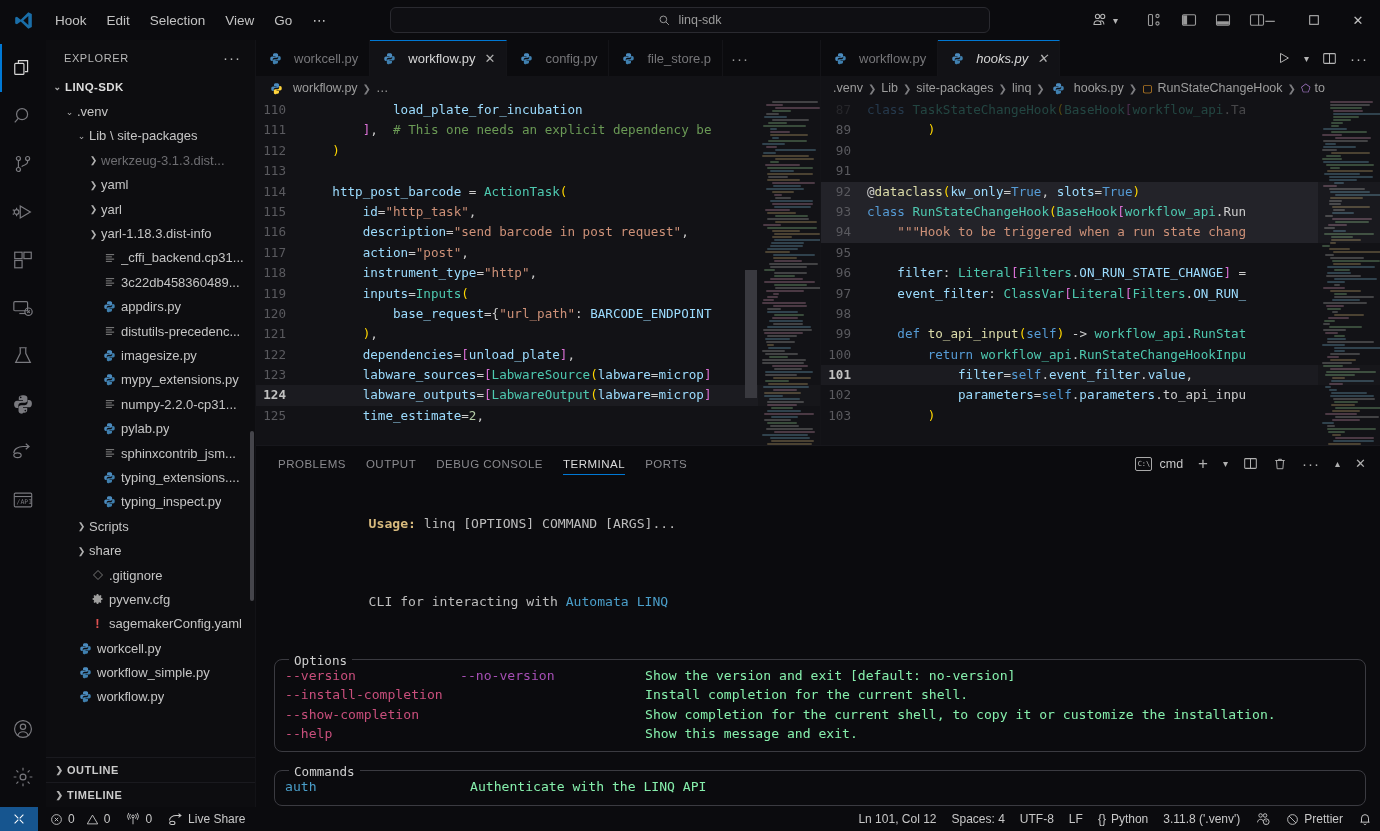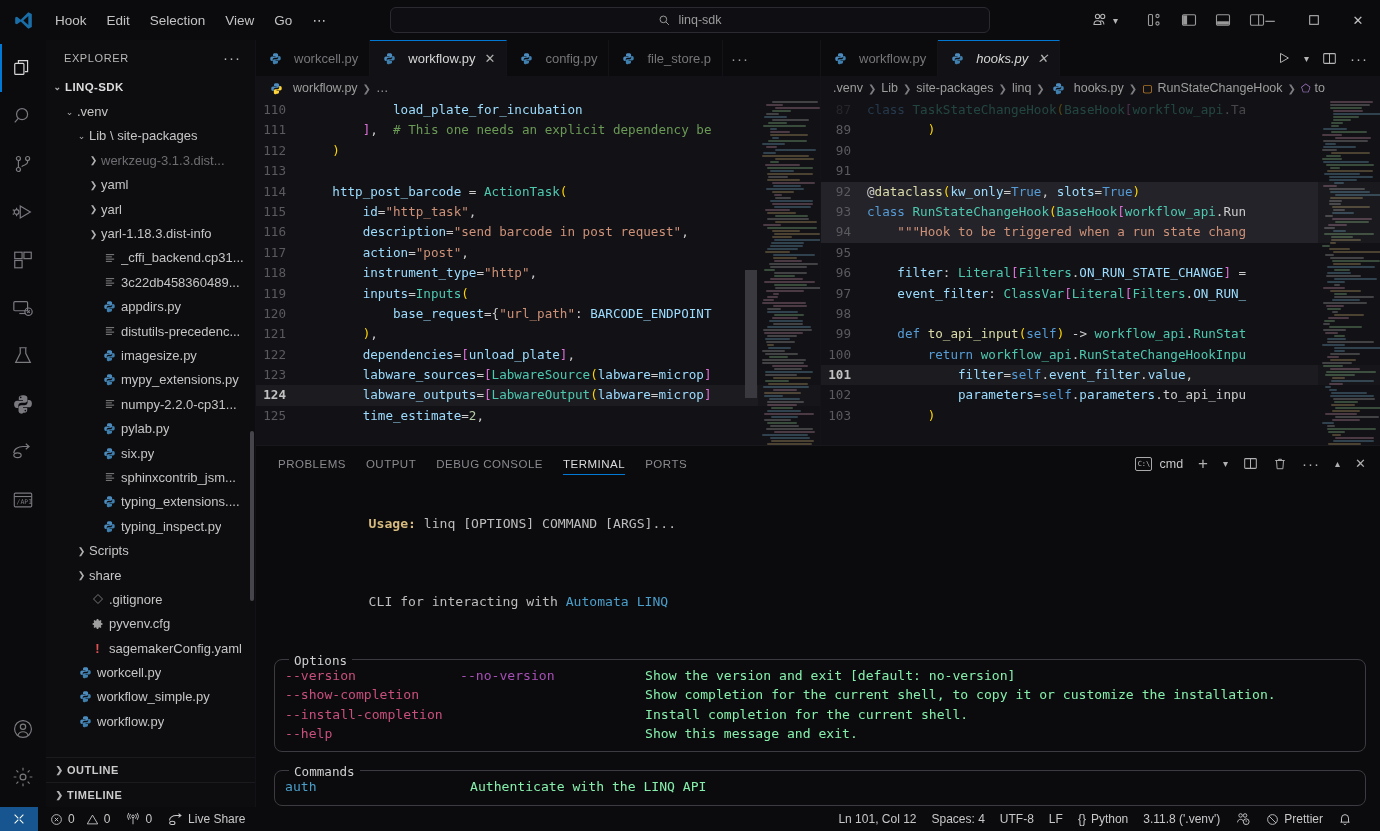--- a/index.html
+++ b/index.html
@@ -126,21 +126,21 @@
   .c-magenta{ color:#a64fb5; }
   .c-grey   { color:#bdbdbd; }
   .c-white  { color:#86efac; }
 
   
   .statusbar { height:24px; flex:0 0 24px; display:flex; align-items:center; background:#0b0b0e;
      font-size:12px; color:#c8c8c8; }
   .sb-remote { width:38px; height:24px; background:#16558f; display:flex; align-items:center;
      justify-content:center; color:#fff; }
   .sb-left { display:flex; align-items:center; gap:16px; padding-left:12px; }
-  .sb-right { margin-left:auto; display:flex; align-items:center; gap:15px; padding-right:28px; }
+  .sb-right { margin-left:auto; display:flex; align-items:center; gap:15px; padding-right:8px; }
   .sb-cell { display:flex; align-items:center; gap:5px; white-space:nowrap; }
   svg { display:block; }
 </style>
 </head>
 <body>
 
 <div class="app">
 
   <div class="titlebar">
     <div class="vsc-logo">
@@ -416,30 +416,20 @@
           </div>
           <div class="row" style="padding-left: 40px;">
             <span class="chev"></span>
             <span class="ficon">
               <svg width="13" height="13" viewBox="0 0 24 24">
                 <path d="M11.8 2.5c-2.6 0-4.4.9-4.4 2.8v2.3h4.6v.8H5.5c-1.9 0-3.2 1.3-3.2 4s1.1 4 3.1 4h1.5v-2.5c0-2 1.5-3.3 3.4-3.3h3.6c1.7 0 2.9-1.2 2.9-2.8V5.3c0-1.8-1.6-2.8-4-2.8z" fill="#4b8bbe"></path>
                 <path d="M12.2 21.5c2.6 0 4.4-.9 4.4-2.8v-2.3H12v-.8h6.5c1.9 0 3.2-1.3 3.2-4s-1.1-4-3.1-4H17v2.5c0 2-1.5 3.3-3.4 3.3h-3.6c-1.7 0-2.9 1.2-2.9 2.8v3.5c0 1.8 1.6 2.8 4 2.8z" fill="#3f7fae"></path>
               </svg>
             </span>
             <span class="fname">pylab.py</span>
-          </div>
-          <div class="row" style="padding-left: 40px;">
-            <span class="chev"></span>
-            <span class="ficon">
-              <svg width="13" height="13" viewBox="0 0 24 24">
-                <path d="M11.8 2.5c-2.6 0-4.4.9-4.4 2.8v2.3h4.6v.8H5.5c-1.9 0-3.2 1.3-3.2 4s1.1 4 3.1 4h1.5v-2.5c0-2 1.5-3.3 3.4-3.3h3.6c1.7 0 2.9-1.2 2.9-2.8V5.3c0-1.8-1.6-2.8-4-2.8z" fill="#4b8bbe"></path>
-                <path d="M12.2 21.5c2.6 0 4.4-.9 4.4-2.8v-2.3H12v-.8h6.5c1.9 0 3.2-1.3 3.2-4s-1.1-4-3.1-4H17v2.5c0 2-1.5 3.3-3.4 3.3h-3.6c-1.7 0-2.9 1.2-2.9 2.8v3.5c0 1.8 1.6 2.8 4 2.8z" fill="#3f7fae"></path>
-              </svg>
-            </span>
-            <span class="fname">six.py</span>
           </div>
           <div class="row" style="padding-left: 40px;">
             <span class="chev"></span>
             <span class="ficon">
               <svg width="12" height="12" viewBox="0 0 16 16" fill="none" stroke="#9b9b9b" stroke-width="1.1">
                 <path d="M2.5 3.5h11M2.5 6.5h8M2.5 9.5h11M2.5 12.5h8"></path>
               </svg>
             </span>
             <span class="fname">sphinxcontrib_jsm...</span>
           </div>
@@ -957,22 +947,22 @@
           </div>
           <div class="tline" style="height:19.4px;">&nbsp;</div>
           <div class="tline">
             <span class="c-grey">CLI for interacting with </span><span class="c-cyan">Automata LINQ</span>
           </div>
 
           <div class="tbox" style="margin-top:28px;">
             <div class="tbox-title">Options</div>
             <div id="opt-rows">
                 <div class="tline"><span class="c-pink" style="display: inline-block; width: 175px;">--version</span><span class="c-magenta" style="display: inline-block; width: 185px;">--no-version</span><span class="c-white">Show the version and exit [default: no-version]</span></div>
+                <div class="tline"><span class="c-pink" style="display: inline-block; width: 175px;">--install-completion</span><span class="c-magenta" style="display: inline-block; width: 185px;"></span><span class="c-white">Install completion for the current shell.</span></div>
                 <div class="tline"><span class="c-pink" style="display: inline-block; width: 175px;">--show-completion</span><span class="c-magenta" style="display: inline-block; width: 185px;"></span><span class="c-white">Show completion for the current shell, to copy it or customize the installation.</span></div>
-                <div class="tline"><span class="c-pink" style="display: inline-block; width: 175px;">--install-completion</span><span class="c-magenta" style="display: inline-block; width: 185px;"></span><span class="c-white">Install completion for the current shell.</span></div>
                 <div class="tline"><span class="c-pink" style="display: inline-block; width: 175px;">--help</span><span class="c-magenta" style="display: inline-block; width: 185px;"></span><span class="c-white">Show this message and exit.</span></div>
               </div>
           </div>
 
           <div class="tbox" style="margin-top:18px;">
             <div class="tbox-title">Commands</div>
             <div id="cmd-rows">
                 <div class="tline"><span class="c-cyan" style="display: inline-block; width: 185px;">auth</span><span class="c-white">Authenticate with the LINQ API</span></div>
               </div>
           </div>

